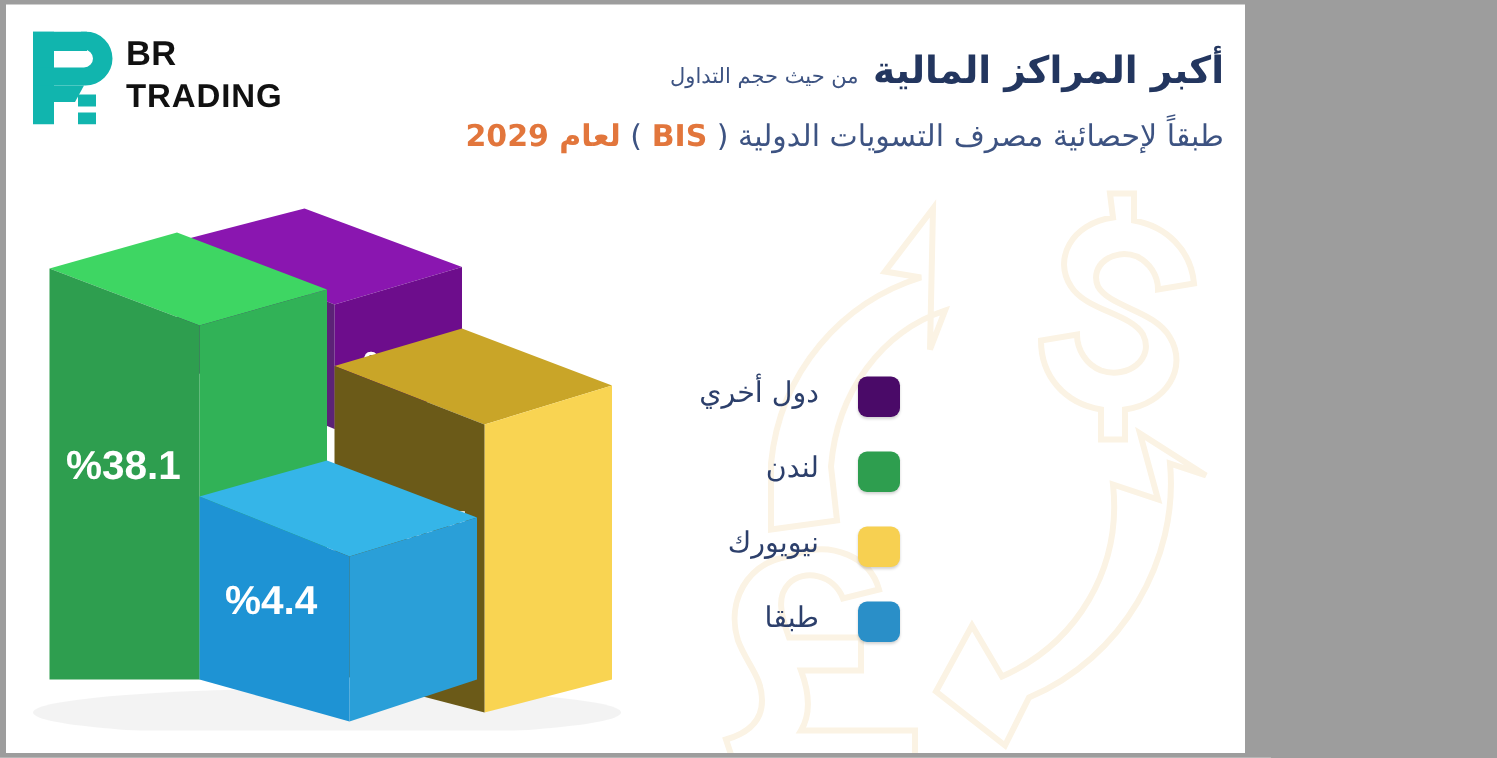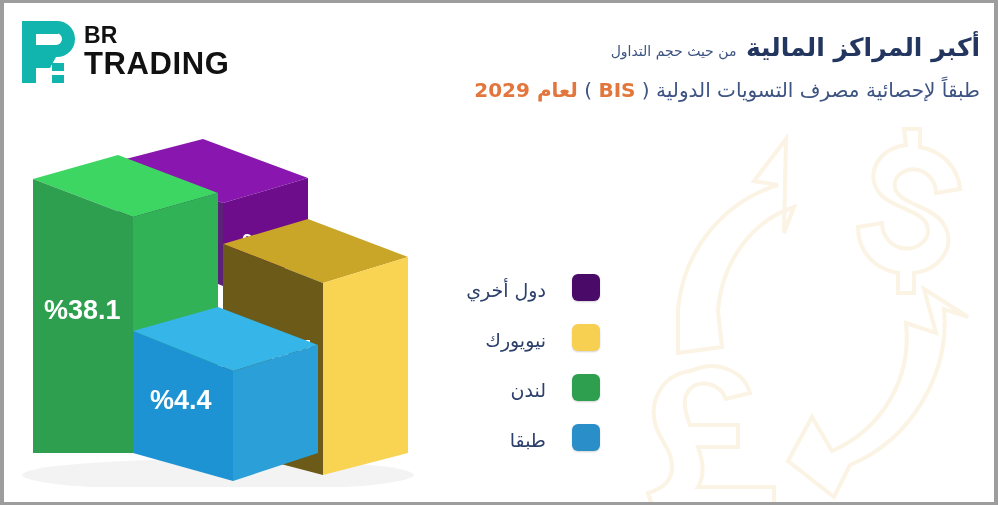--- a/index.html
+++ b/index.html
@@ -6,21 +6,21 @@
   * { margin:0; padding:0; box-sizing:border-box; }
   html,body{
     width:998px; height:505px;
     background:#9d9d9d;
     font-family:"DejaVu Sans", sans-serif;
     overflow:hidden;
   }
   #canvas{
     position:absolute;
     left:4px; top:3px;
-    width:990px; height:499px;
+    width:826px; height:499px;
     background:#ffffff;
     overflow:hidden;
     text-decoration:underline;
   }
 
   
   .watermark{
     position:absolute;
     right:-12px; top:118px;
     width:400px; height:392px;
@@ -38,21 +38,21 @@
     width:56px; height:62px;
   }
   .logo-text{
     position:absolute; left:62px; top:6px;
     font-family:"Liberation Sans", sans-serif;
     font-weight:700;
     color:#111111;
     letter-spacing:.2px;
   }
   .logo-text .l1{ font-size:23px; line-height:25px; display:block;}
-  .logo-text .l2{ font-size:31px; line-height:31px; display:block; letter-spacing:.6px;}
+  .logo-text .l2{ font-size:22px; line-height:31px; display:block; letter-spacing:.6px;}
 
   
   .heading{
     position:absolute;
     right:14px; top:24px;
     width:640px;
     direction:rtl;
     text-align:right;
   }
   .title-line1{
@@ -106,21 +106,21 @@
 
   
   .legend{
     position:absolute;
     left:436px; top:248px;
     width:160px;
     direction:rtl;
   }
   .legend-row{
     display:flex;
-    align-items:flex-end;
+    align-items:flex-start;
     justify-content:flex-start;
     height:50px;
   }
   .legend-swatch{
     width:28px; height:27px;
     border-radius:6px;
     flex:0 0 auto;
     box-shadow:0 1px 2px rgba(0,0,0,.18);
   }
   .legend-label{
@@ -245,26 +245,26 @@
       </g>
     </svg>
   </div>
 
   <div class="legend">
     <div class="legend-row">
       <span class="legend-swatch" style="background: rgb(74, 10, 104);"></span>
       <span class="legend-label">دول أخري</span>
     </div>
     <div class="legend-row">
+      <span class="legend-swatch" style="background: rgb(46, 158, 79);"></span>
+      <span class="legend-label">لندن</span>
+    </div>
+    <div class="legend-row">
       <span class="legend-swatch" style="background: rgb(247, 208, 81);"></span>
       <span class="legend-label">نيويورك</span>
     </div>
     <div class="legend-row">
-      <span class="legend-swatch" style="background: rgb(46, 158, 79);"></span>
-      <span class="legend-label">لندن</span>
-    </div>
-    <div class="legend-row">
       <span class="legend-swatch" style="background: rgb(42, 143, 200);"></span>
       <span class="legend-label">طبقا</span>
     </div>
   </div>
 
 </div>
 
 </body></html>

